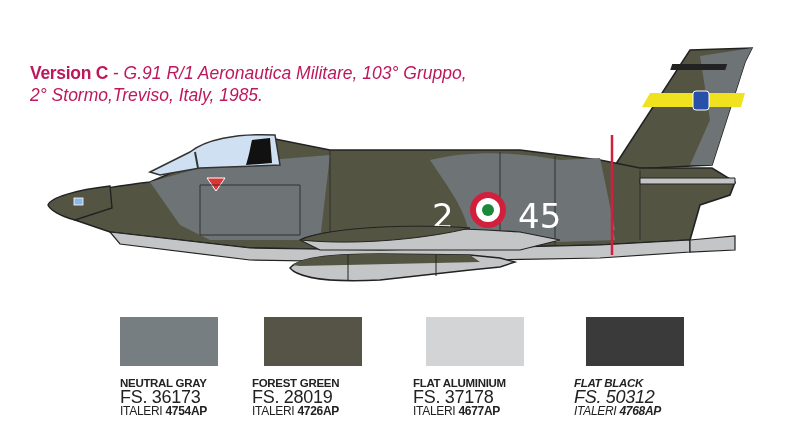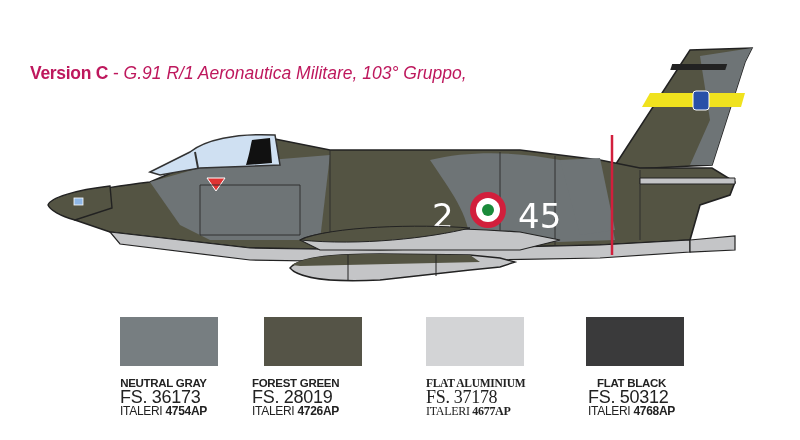--- a/index.html
+++ b/index.html
@@ -3,30 +3,31 @@
 <meta charset="utf-8">
 <style>
   html, body { margin:0; padding:0; background:#ffffff; }
   body { width:800px; height:440px; position:relative; overflow:hidden; font-family:"Liberation Sans", sans-serif; }
   .title { position:absolute; left:30px; top:20px; font-size:17.5px; line-height:22px; color:#be185d;margin-top:42px; }
   .title .bold { font-weight:bold; font-family:"Liberation Sans", sans-serif; letter-spacing:-0.3px; }
   .title .ital { font-style:italic; }
   .aircraft { position:absolute; left:0; top:40px; width:800px; height:260px; }
   .swatch { position:absolute; top:317px; width:98px; height:49px; }
   .label { position:absolute; top:376px; font-size:11.5px; line-height:14px; color:#222; letter-spacing:-0.3px; }
-  .label .name { font-weight:bold; display:block;text-align:center; }
+  .label .name { font-weight:bold; display:block; }
   .label .fs { display:block; font-size:18px; }
   .label .it { display:block; font-size:12px; }
   .label .it b { font-weight:bold;margin-top:19px; }
 </style>
 </head>
 <body>
 
 <div class="title">
   <div><span class="bold">Version C</span><span> - </span><span class="ital">G.91 R/1 Aeronautica Militare, 103° Gruppo,</span></div>
+  <div class="ital">2° Stormo,Treviso, Italy, 1985.</div>
 </div>
 
 <svg class="aircraft" viewBox="0 40 800 260" width="800" height="260">
 
   <path d="M612,170 L690,50 L752,48 L745,62 L712,165 Z" fill="#545443" stroke="#222" stroke-width="1.5"></path>
   <path d="M700,56 L752,48 L745,62 L712,165 L690,165 L710,120 Z" fill="#6e7476" stroke="none"></path>
   <rect x="693" y="64" width="55" height="6" fill="#222" transform="skewX(-18)"></rect>
   <polygon points="650,93 745,93 741,107 642,107" fill="#f0e21e"></polygon>
   <rect x="693" y="91" width="16" height="19" rx="3" fill="#2850a8" stroke="#fff" stroke-width="1"></rect>
 
@@ -78,22 +79,22 @@
 <div class="label" style="left:120px;">
   <span class="name">NEUTRAL GRAY</span>
   <span class="fs">FS. 36173</span>
   <span class="it"><span>ITALERI</span> <b>4754AP</b></span>
 </div>
 <div class="label" style="left:252px;">
   <span class="name">FOREST GREEN</span>
   <span class="fs">FS. 28019</span>
   <span class="it"><span>ITALERI</span> <b>4726AP</b></span>
 </div>
-<div class="label" style="left:426px;font-family:Liberation Serif, serif;">
+<div class="label" style="left:413px;">
   <span class="name">FLAT ALUMINIUM</span>
   <span class="fs">FS. 37178</span>
   <span class="it"><span>ITALERI</span> <b>4677AP</b></span>
 </div>
-<div class="label" style="left:588px;">
+<div class="label" style="left:574px;font-style:italic;">
   <span class="name">FLAT BLACK</span>
   <span class="fs">FS. 50312</span>
   <span class="it"><span>ITALERI</span> <b>4768AP</b></span>
 </div>
 
 </body></html>

